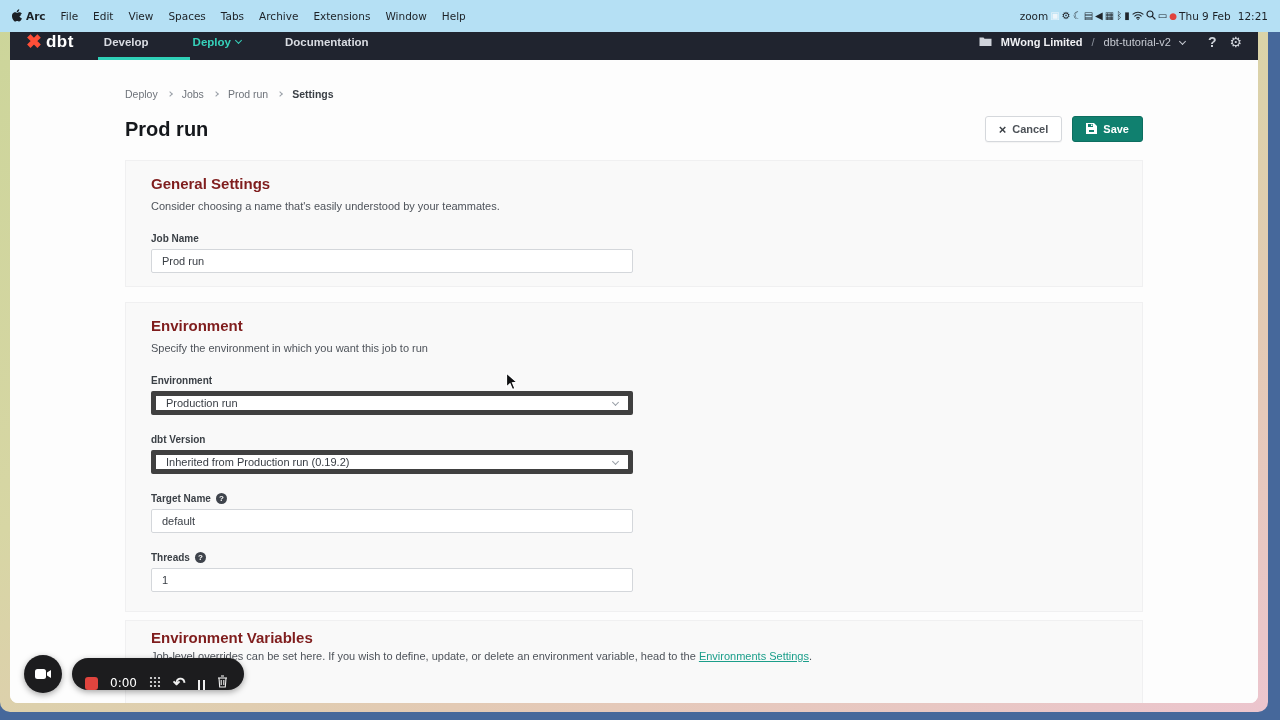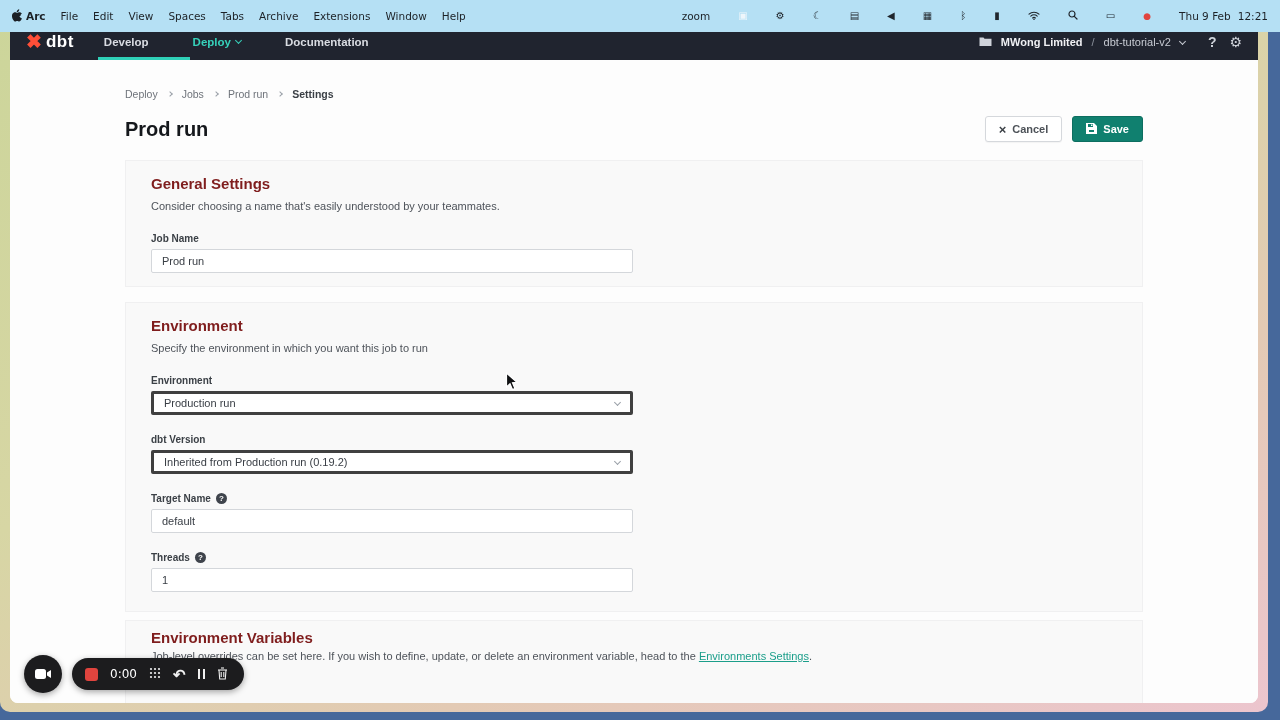--- a/index.html
+++ b/index.html
@@ -5,21 +5,21 @@
   * { margin:0; padding:0; box-sizing:border-box; }
   html,body { width:1280px; height:720px; overflow:hidden; }
   body { background:#46689b; position:relative; font-family:"Liberation Sans",sans-serif; }
 
   
   .menubar { position:absolute; top:0; left:0; width:1280px; height:17px;
     background:#b5e0f4; display:flex; align-items:center; padding:16px 12px;
     font-family:"DejaVu Sans",sans-serif; font-size:10.5px; color:#1c2126; z-index:5; }
   .menubar .mitem { margin-right:15px; white-space:nowrap; }
   .menubar .mitem.app { font-weight:bold; }
-  .mb-right { margin-left:auto; display:flex; align-items:center; gap:28px; }
+  .mb-right { margin-left:auto; display:flex; align-items:center; gap:2px; }
   .mb-ic { font-size:10px; line-height:1; color:#20262c; }
   .mb-ic.lite { color:#eef6fb; }
   .mb-ic.red { color:#e0443e; font-size:9px; }
   .mb-clock { display:flex; gap:7px; }
   .apple-logo { display:inline-block; margin-right:3px; }
 
   
   .window { position:absolute; top:17px; left:0; width:1268px; height:695px;
     background:linear-gradient(155deg,#ccd59a 0%,#d7d6a4 40%,#e3cab4 70%,#ecc5ce 100%);
     border-radius:10px; padding:6px 10px 9px 10px; }
@@ -77,40 +77,40 @@
 
   .fgroup { margin-bottom:19px; }
   .flabel { font-size:10px; font-weight:700; color:#3b4046; margin-bottom:5px;
     display:flex; align-items:center; gap:5px; }
   .helpdot { width:11px; height:11px; border-radius:50%; background:#3f444c;
     color:#ffffff; font-size:8px; font-weight:bold; display:inline-flex;
     align-items:center; justify-content:center; line-height:1; }
   .finput { width:482px; height:24px; border:1px solid #d4d7db; border-radius:2px;
     background:#ffffff; font-size:11px; color:#383d44; padding:0 10px;
     font-family:"Liberation Sans",sans-serif; }
-  .fselect { width:482px; height:24px; border:3px solid #404040; border-radius:2px;
+  .fselect { width:482px; height:24px; border:5px solid #404040; border-radius:2px;
     background:#ffffff; font-size:11px; color:#383d44; padding:0 10px;
     display:flex; align-items:center; cursor:pointer; }
   .fselect .chev { margin-left:auto; margin-top:-2px; }
 
   .vars-desc { font-size:11px; color:#4e535a; margin-bottom:12px; }
   .link { color:#1b9e8a; text-decoration:underline; cursor:pointer; }
   .vars-table-head { background:#f1f1f2; height:22px; display:flex; align-items:center;
     width:968px; font-size:10px; font-weight:700; color:#595e64; }
   .vt-c0 { width:170px; }
   .vt-c1 { width:302px; text-align:center; }
   .vt-c2 { width:240px; text-align:center; }
 
   
   .rec-cam { position:absolute; left:24px; top:655px; width:38px; height:38px;
     border-radius:50%; background:#1c1c1e; z-index:20; display:flex;
     align-items:center; justify-content:center; box-shadow:0 2px 6px rgba(0,0,0,.35); }
   .rec-bar { position:absolute; left:72px; top:658px; width:172px; height:32px;
     border-radius:16px; background:#1c1c1e; z-index:20; display:flex;
-    align-items:center; padding:0 13px; gap:12px; box-shadow:0 2px 6px rgba(0,0,0,.35); }
+    align-items:flex-end; padding:0 13px; gap:12px; box-shadow:0 2px 6px rgba(0,0,0,.35); }
   .rec-stop { width:13px; height:13px; border-radius:3px; background:#e0443e; cursor:pointer; }
   .rec-time { color:#ffffff; font-size:12px; font-family:"DejaVu Sans",sans-serif; }
   .rec-ic { color:#f0f0f0; font-size:13px; line-height:1; cursor:pointer; }
   .rec-pause { display:flex; gap:2.5px; cursor:pointer; }
   .rec-pause i { width:2.5px; height:10px; background:#f0f0f0; display:block; }
 
   .cursor { position:absolute; left:505px; top:372px; z-index:30; }
 </style>
 </head>
 <body>

